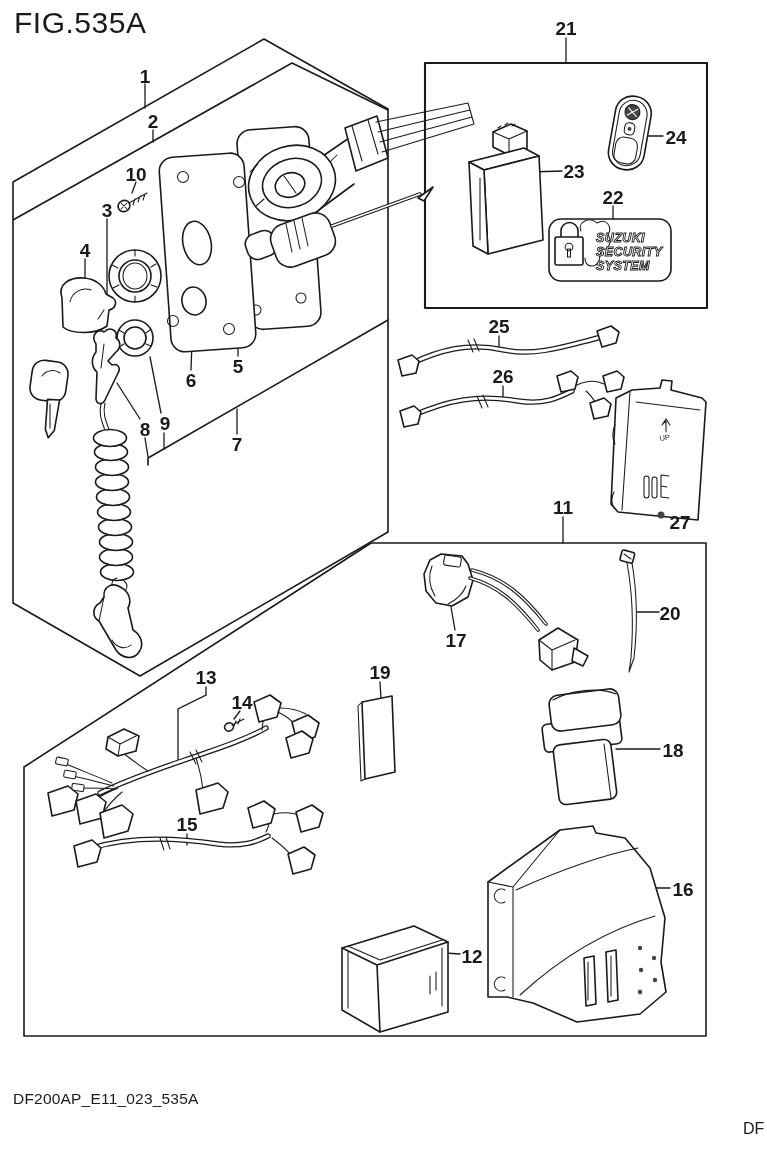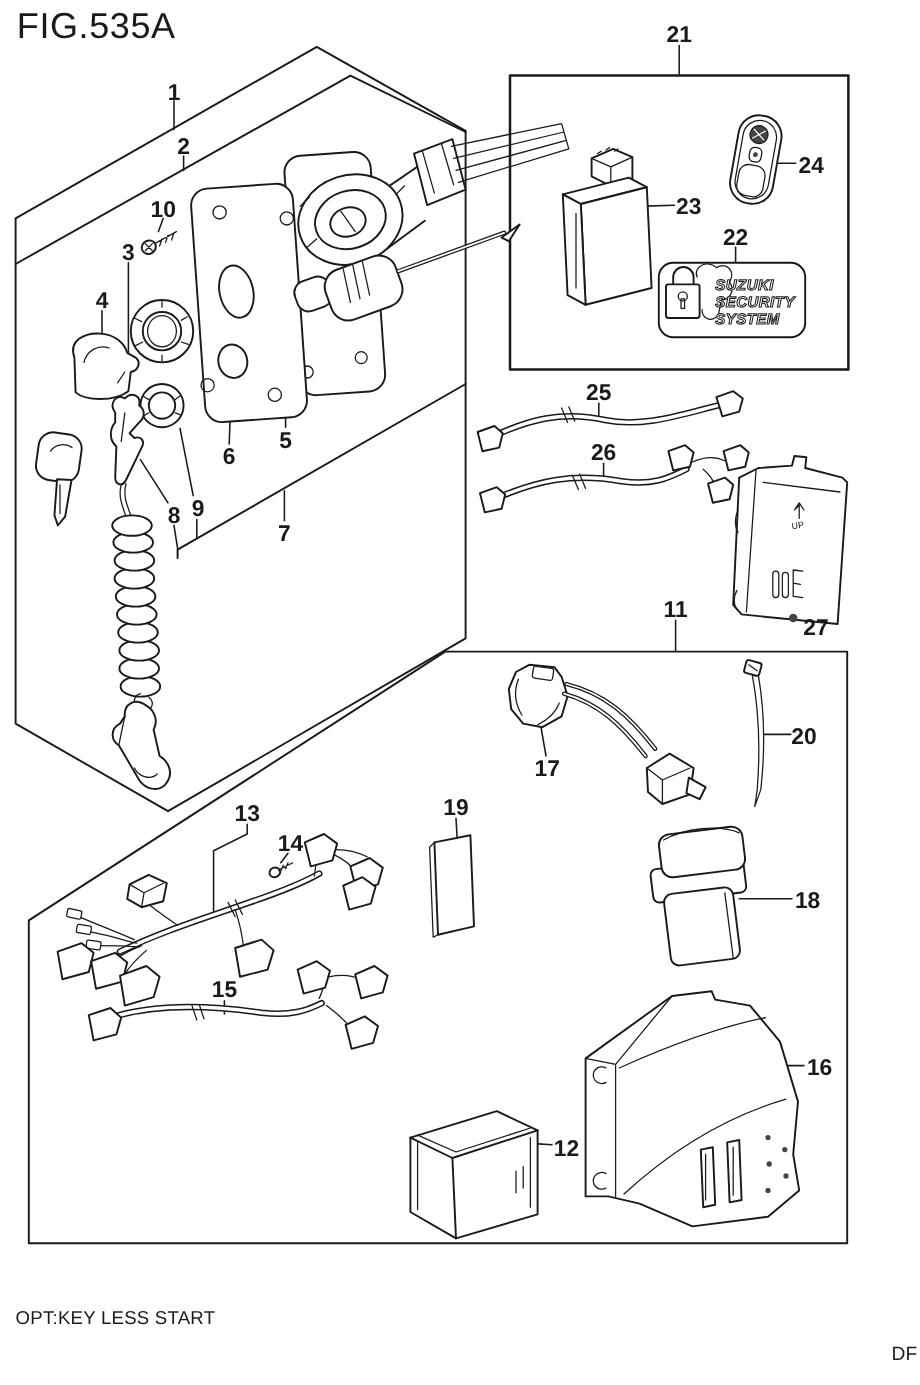--- a/index.html
+++ b/index.html
@@ -325,16 +325,16 @@
         <text x="206" y="684" class="callout">13</text>
         <text x="242" y="709" class="callout">14</text>
         <text x="673" y="757" class="callout">18</text>
         <text x="187" y="831" class="callout">15</text>
         <text x="683" y="896" class="callout">16</text>
         <text x="472" y="963" class="callout">12</text>
       </g>
   </svg>
 
   <div class="footer">
-    <div>OPT:KEY LESS START</div>
+    <div>DF200AP_E11_023_535A</div>
   </div>
   <div class="corner-code">DF</div>
 </div>
 
 </body></html>

